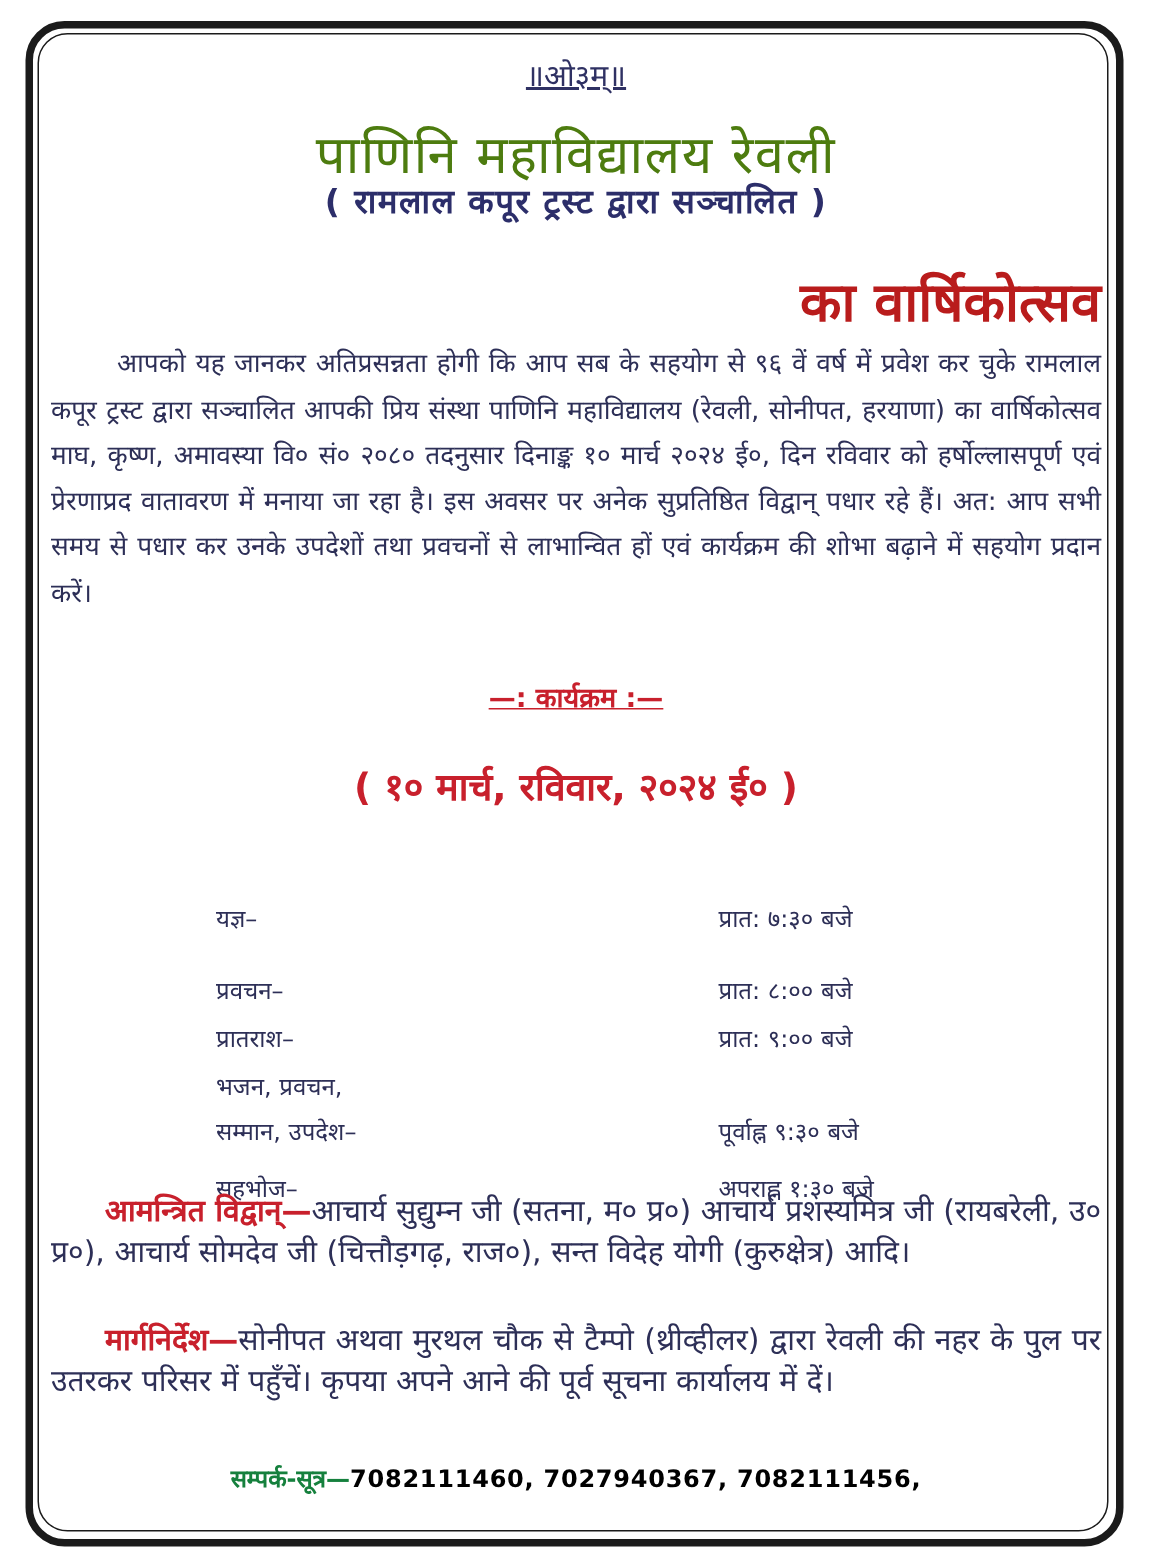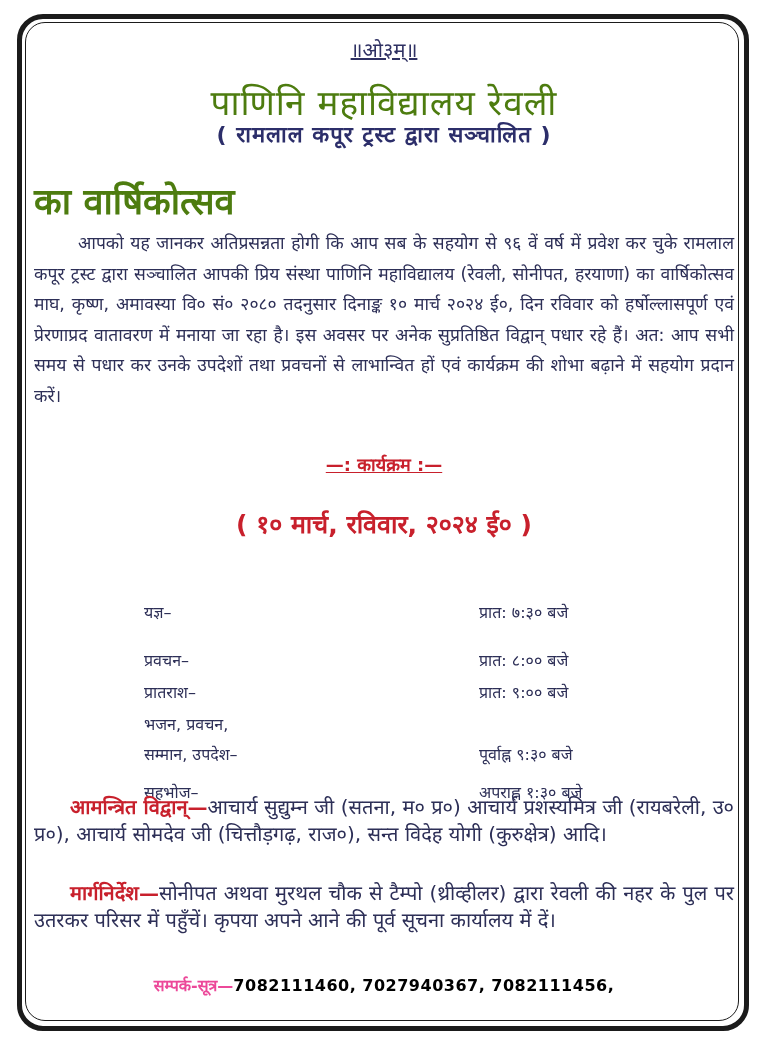--- a/index.html
+++ b/index.html
@@ -71,22 +71,22 @@
       text-align: center;
       letter-spacing: 1px;
     }
     .event-title {
       position: absolute;
       top: 150px;
       left: 0;
       width: 700px;
       font-size: 36px;
       font-weight: bold;
-      color: #4d7c0f;
-      text-align: left;
+      color: #b91c1c;
+      text-align: right;
     }
     .intro {
       position: absolute;
       top: 202px;
       left: 0;
       width: 700px;
       font-size: 17.5px;
       line-height: 30.5px;
       text-align: justify;
       text-indent: 44px;
@@ -158,21 +158,21 @@
     .directions { top: 854px; }
     .contact {
       position: absolute;
       top: 948px;
       left: 0;
       width: 700px;
       text-align: center;
       font-size: 16px;
     }
     .contact .lead {
-      color: #ec4899;
+      color: #15803d;
       font-weight: bold;
     }
     .contact .phones {
       color: #000000;
       letter-spacing: 0.5px;
       font-weight: bold;
     }
   </style>
 </head>
 <body>

